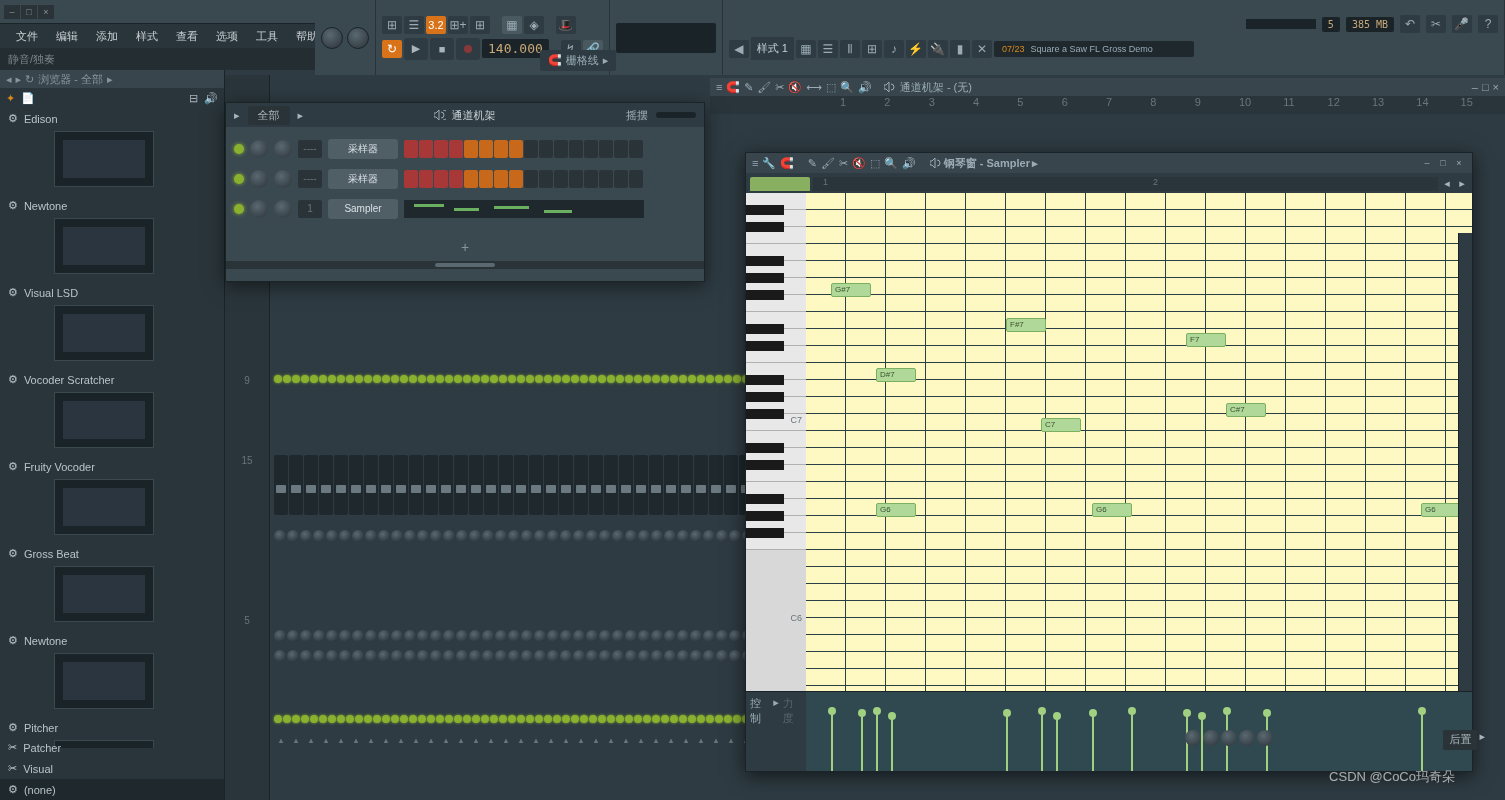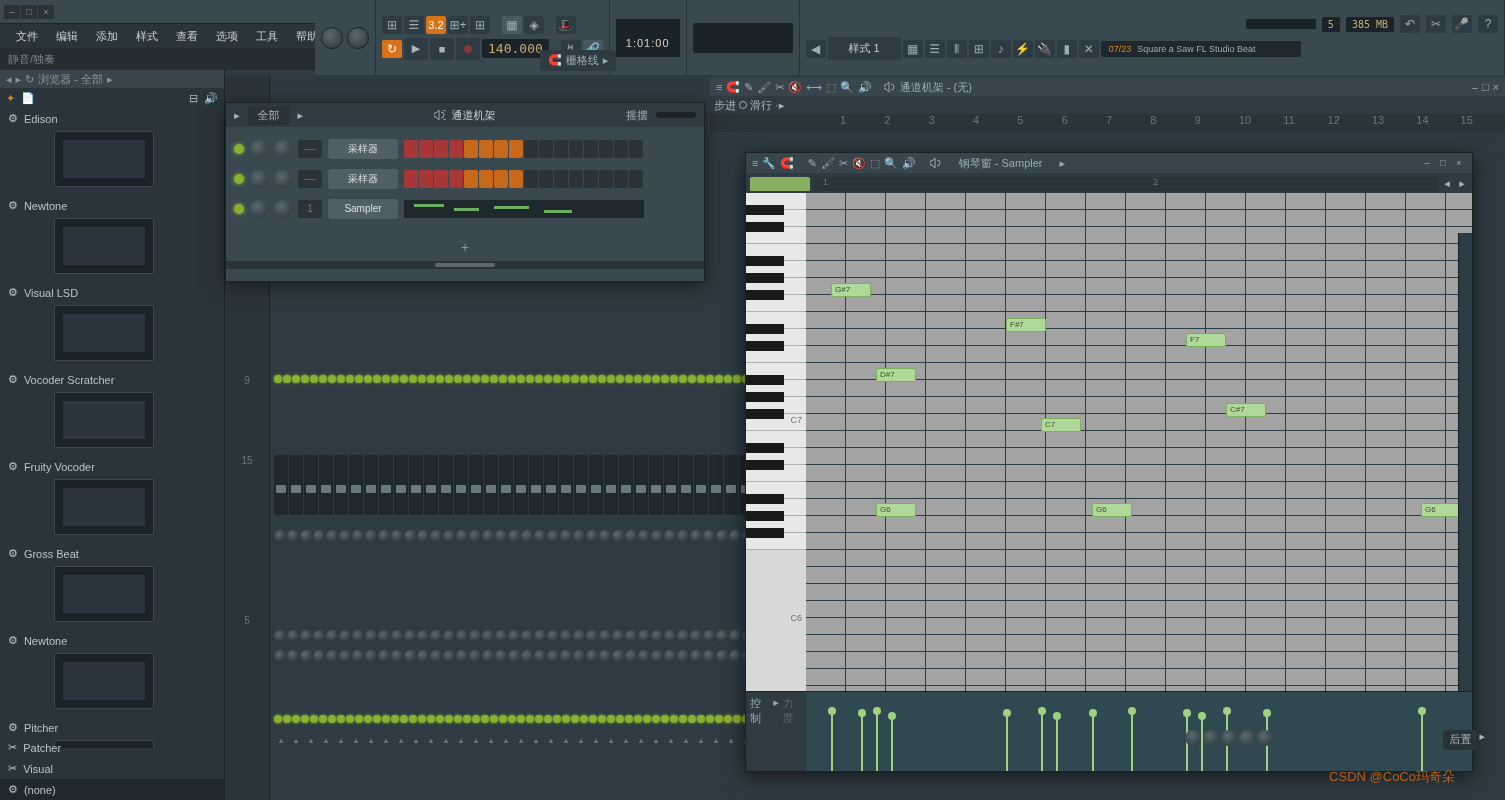--- a/index.html
+++ b/index.html
@@ -14,21 +14,21 @@
 .knob { width:22px; height:22px; border-radius:50%; background:radial-gradient(circle at 40% 35%,#5a6870,#2a3338); border:1px solid #1a2328; display:inline-block; }
 .toolbar-seg { padding:4px 6px; border-right:1px solid #2a3338; display:flex; flex-direction:column; justify-content:center; gap:4px; }
 .icon-btn { width:20px; height:18px; background:#2e3b42; border-radius:2px; display:flex; align-items:center; justify-content:center; color:#9aabb5; font-size:12px; cursor:pointer; }
 .icon-btn.orange { background:#d8731a; color:#fff; }
 .icon-btn.active { background:#4a5860; }
 .lcd { background:#1a2328; color:#c8a878; font-family:monospace; padding:2px 6px; border-radius:2px; font-size:13px; }
 .time-display { font-size:26px; letter-spacing:1px; background:#1a2328; color:#d8d0c0; padding:4px 10px; font-family:"Arial Narrow",monospace; }
 .transport-btn { width:24px; height:22px; background:#2e3b42; border-radius:3px; display:flex; align-items:center; justify-content:center; color:#aab4b9; }
 .transport-btn.rec { background:#2e3b42; }
 .transport-btn.rec::after { content:''; width:8px; height:8px; border-radius:50%; background:#883838; }
-.pattern-sel { background:#2e3b42; padding:4px 21px; color:#c8d0d4; border-radius:0; }
+.pattern-sel { background:#2e3b42; padding:4px 6px; color:#c8d0d4; border-radius:0; }
 
 .browser { position:absolute; left:0; top:70px; width:225px; bottom:0; background:#2a353b; border-right:1px solid #1a2328; overflow:hidden; }
 .browser-hdr { height:18px; background:#38454c; display:flex; align-items:center; padding:0 6px; gap:4px; color:#8a9499; font-size:10px; }
 .browser-tools { height:20px; background:#2a353b; display:flex; align-items:center; padding:0 6px; gap:6px; }
 .plugin-item { padding:4px 8px; display:flex; align-items:center; gap:6px; color:#b8c4ca; }
 .plugin-thumb { margin:2px 8px 8px 54px; width:100px; height:56px; background:#1a2328; border:1px solid #3a4850; }
 .plugin-thumb.wave { background:#1a2328; position:relative; overflow:hidden; }
 .plugin-thumb.wave::after { content:''; position:absolute; inset:8px; background:linear-gradient(#2a3540,#2a3540); }
 
 .mixer-area { position:absolute; left:225px; top:75px; right:0; bottom:0; background:#2e3b42; overflow:hidden; }
@@ -59,41 +59,41 @@
 .cr-add { text-align:center; color:#8a9499; font-size:14px; padding:6px; cursor:pointer; }
 
 .playlist { position:absolute; left:710px; top:78px; right:0; height:80px; background:#2e3b42; z-index:5; }
 .pl-hdr { height:18px; background:#38454c; display:flex; align-items:center; padding:0 6px; gap:4px; color:#9aabb5; font-size:10px; }
 .pl-tools { height:18px; display:flex; align-items:center; gap:3px; padding:0 4px; }
 .pl-ruler { height:18px; background:#2a353b; display:flex; font-size:9px; color:#6a7479; padding-left:130px; }
 .pl-tick { width:50px; text-align:left; }
 
 .piano-roll { position:absolute; left:745px; top:152px; width:728px; height:620px; background:#2e3b42; border:1px solid #1a2328; box-shadow:0 4px 18px rgba(0,0,0,0.6); z-index:30; }
 .pr-hdr { height:20px; background:#38454c; display:flex; align-items:center; padding:0 6px; gap:4px; color:#9aabb5; }
-.pr-title { flex:1; text-align:left; padding-left:10px; display:flex; align-items:center; gap:17px; }
+.pr-title { flex:1; text-align:left; padding-left:10px; display:flex; align-items:center; gap:2px;font-weight:bold; }
 .pr-win { display:flex; gap:2px; }
 .pr-win span { width:14px; height:12px; display:flex; align-items:center; justify-content:center; font-size:9px; }
 .pr-tb { height:20px; background:#2e3b42; display:flex; align-items:center; gap:3px; padding:0 4px; }
 .pr-body { position:absolute; top:40px; left:0; right:0; bottom:0; display:flex; }
 .pr-keys { width:60px; background:#d8d8d8; position:relative; }
 .key-w { height:17px; background:#e8e8e8; border-bottom:1px solid #b0b0b0; }
 .key-b { position:absolute; left:0; width:38px; height:10px; background:#1a1a1a; z-index:2; }
 .key-lbl { position:absolute; right:4px; font-size:9px; color:#6a7479; }
-.pr-grid { flex:1; background:#a3a3a3; position:relative; overflow:hidden; }
+.pr-grid { flex:1; background:#fef9c3; position:relative; overflow:hidden; }
 .pr-grid::before { content:''; position:absolute; inset:0; background:repeating-linear-gradient(to right,transparent 0,transparent 39px,#2a3e45 39px,#2a3e45 40px),repeating-linear-gradient(to bottom,transparent 0,transparent 16px,#2a3e45 16px,#2a3e45 17px); }
 .note { position:absolute; height:14px; background:#b0d898; border:1px solid #7ab060; border-radius:2px; font-size:8px; color:#3a5030; padding-left:3px; line-height:12px; }
 .pr-ruler-tab { width:60px; background:#88b060; height:14px; margin-top:2px; border-radius:2px 2px 0 0; }
 .pr-ctrl { position:absolute; bottom:0; left:0; right:0; height:80px; background:#2e3b42; border-top:1px solid #1a2328; display:flex; }
 .pr-ctrl-lbl { width:60px; padding:4px; color:#9aabb5; font-size:10px; display:flex; gap:4px; }
 .pr-ctrl-area { flex:1; background:#304850; position:relative; }
 .vel-bar { position:absolute; bottom:0; width:2px; background:#a0d080; }
 .vel-bar::after { content:''; position:absolute; top:-4px; left:-3px; width:8px; height:8px; border-radius:50%; background:#a0d080; }
 .pr-side { position:absolute; right:0; top:40px; bottom:0; width:14px; background:#2e3b42; border-left:1px solid #1a2328; }
 
-.watermark { position:absolute; right:50px; bottom:14px; color:#f97316; font-size:13px; z-index:100; opacity:0.7; }
+.watermark { position:absolute; right:50px; bottom:14px; color:#e5e5e5; font-size:13px; z-index:100; opacity:0.7; }
 .sound-icon { width:12px; height:10px; }
 .mini-bar { position:absolute; right:20px; top:730px; width:300px; height:20px; z-index:90; display:flex; gap:2px; }
 .mini-knob { width:16px; height:16px; border-radius:50%; background:radial-gradient(circle at 40% 35%,#5a6870,#2a3338); }
 </style>
 </head>
 <body>
 
 <div class="topbar">
   <div class="win-ctrl">
     <div class="win-btn">–</div>
@@ -145,25 +145,20 @@
       <div class="icon-btn orange">↻</div>
       <div class="transport-btn">▶</div>
       <div class="transport-btn">■</div>
       <div class="transport-btn rec"></div>
       <div class="lcd">140.000</div>
       <div style="width:8px"></div>
       <div class="icon-btn">↯</div>
       <div class="icon-btn active">🔗</div>
     </div>
   </div>
-  <div class="toolbar-seg" style="justify-content:center">
-    <div class="time-display">
-      <span>1:01:00</span>
-    </div>
-  </div>
   <div class="toolbar-seg">
     <div style="width:100px;height:30px;background:#1a2328;border-radius:2px"></div>
   </div>
   <div class="toolbar-seg" style="flex:1">
     <div style="display:flex;gap:6px;align-items:center;justify-content:flex-end">
       <div style="width:70px;height:10px;background:#1a2328"></div>
       <span class="lcd" style="font-size:10px">5</span>
       <span class="lcd" style="font-size:10px">385 MB</span>
       <div class="icon-btn">↶</div>
       <div class="icon-btn">✂</div>
@@ -177,21 +172,21 @@
       <div class="icon-btn">☰</div>
       <div class="icon-btn">⦀</div>
       <div class="icon-btn">⊞</div>
       <div class="icon-btn">♪</div>
       <div class="icon-btn">⚡</div>
       <div class="icon-btn">🔌</div>
       <div class="icon-btn">▮</div>
       <div class="icon-btn">✕</div>
       <div style="background:#1e282d;padding:3px 8px;border-radius:2px;display:flex;gap:6px;flex:1;max-width:200px">
         <span style="color:#d8881a;font-size:9px">07/23</span>
-        <span style="color:#9aabb5;font-size:9px">Square a Saw FL Studio Beat</span>
+        <span style="color:#9aabb5;font-size:9px">Square a Saw FL Gross Demo</span>
       </div>
     </div>
   </div>
 </div>
 
 <div style="position:absolute;left:540px;top:50px;background:#2e3b42;padding:3px 8px;border-radius:2px;color:#9aabb5;font-size:10px;z-index:15;display:flex;align-items:center;gap:4px">
   <span>🧲</span>
   <span>栅格线</span>
   <span>▸</span>
 </div>
@@ -814,26 +809,20 @@
     <span>🔍</span>
     <span>🔊</span>
     <svg class="sound-icon" viewBox="0 0 12 10" style="margin-left:8px">
         <path d="M0 3h2l3-3v10l-3-3H0z M7 2a3 3 0 010 6" fill="none" stroke="#9aabb5"></path>
       </svg>
     <span>通道机架 - (无)</span>
     <span style="margin-left:auto">–</span>
     <span>□</span>
     <span>×</span>
   </div>
-  <div class="pl-tools">
-    <span>步进</span>
-    <span style="width:8px;height:8px;border-radius:50%;border:1px solid #9aabb5"></span>
-    <span>滑行</span>
-    <span>·▸</span>
-  </div>
   <div class="pl-ruler" id="pl-ruler">
       <div class="pl-tick">1</div>
       <div class="pl-tick">2</div>
       <div class="pl-tick">3</div>
       <div class="pl-tick">4</div>
       <div class="pl-tick">5</div>
       <div class="pl-tick">6</div>
       <div class="pl-tick">7</div>
       <div class="pl-tick">8</div>
       <div class="pl-tick">9</div>

